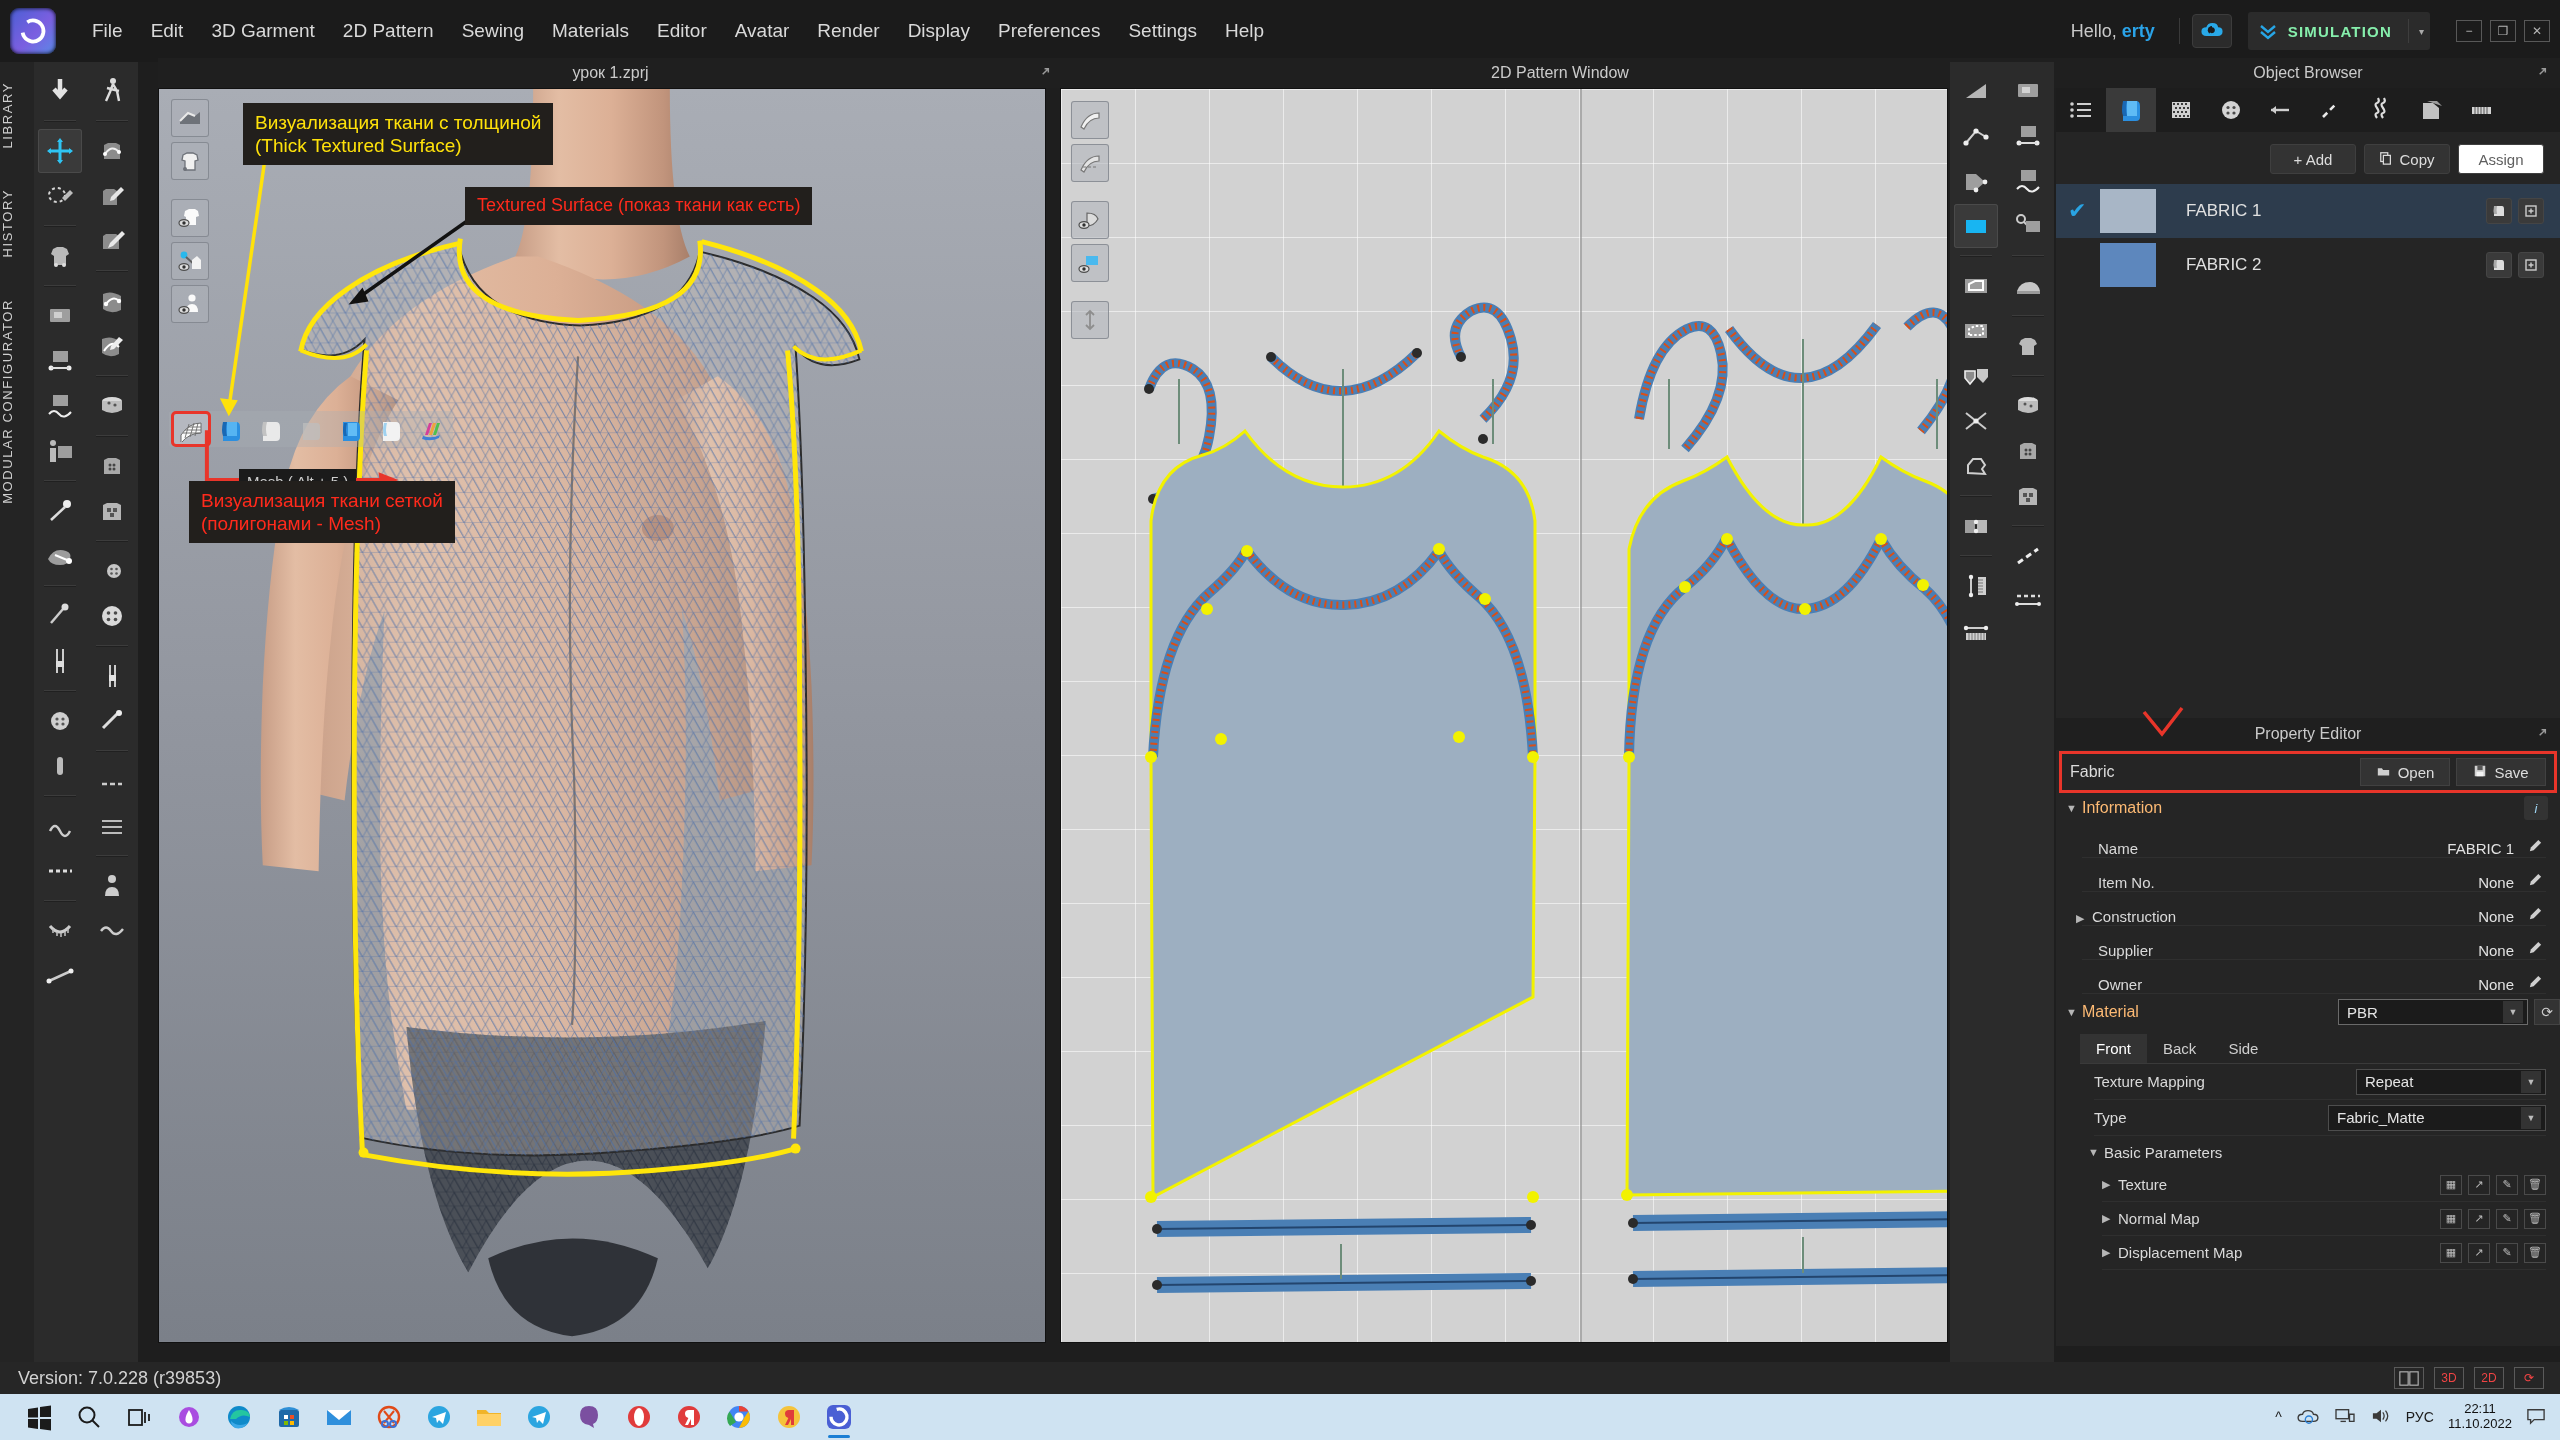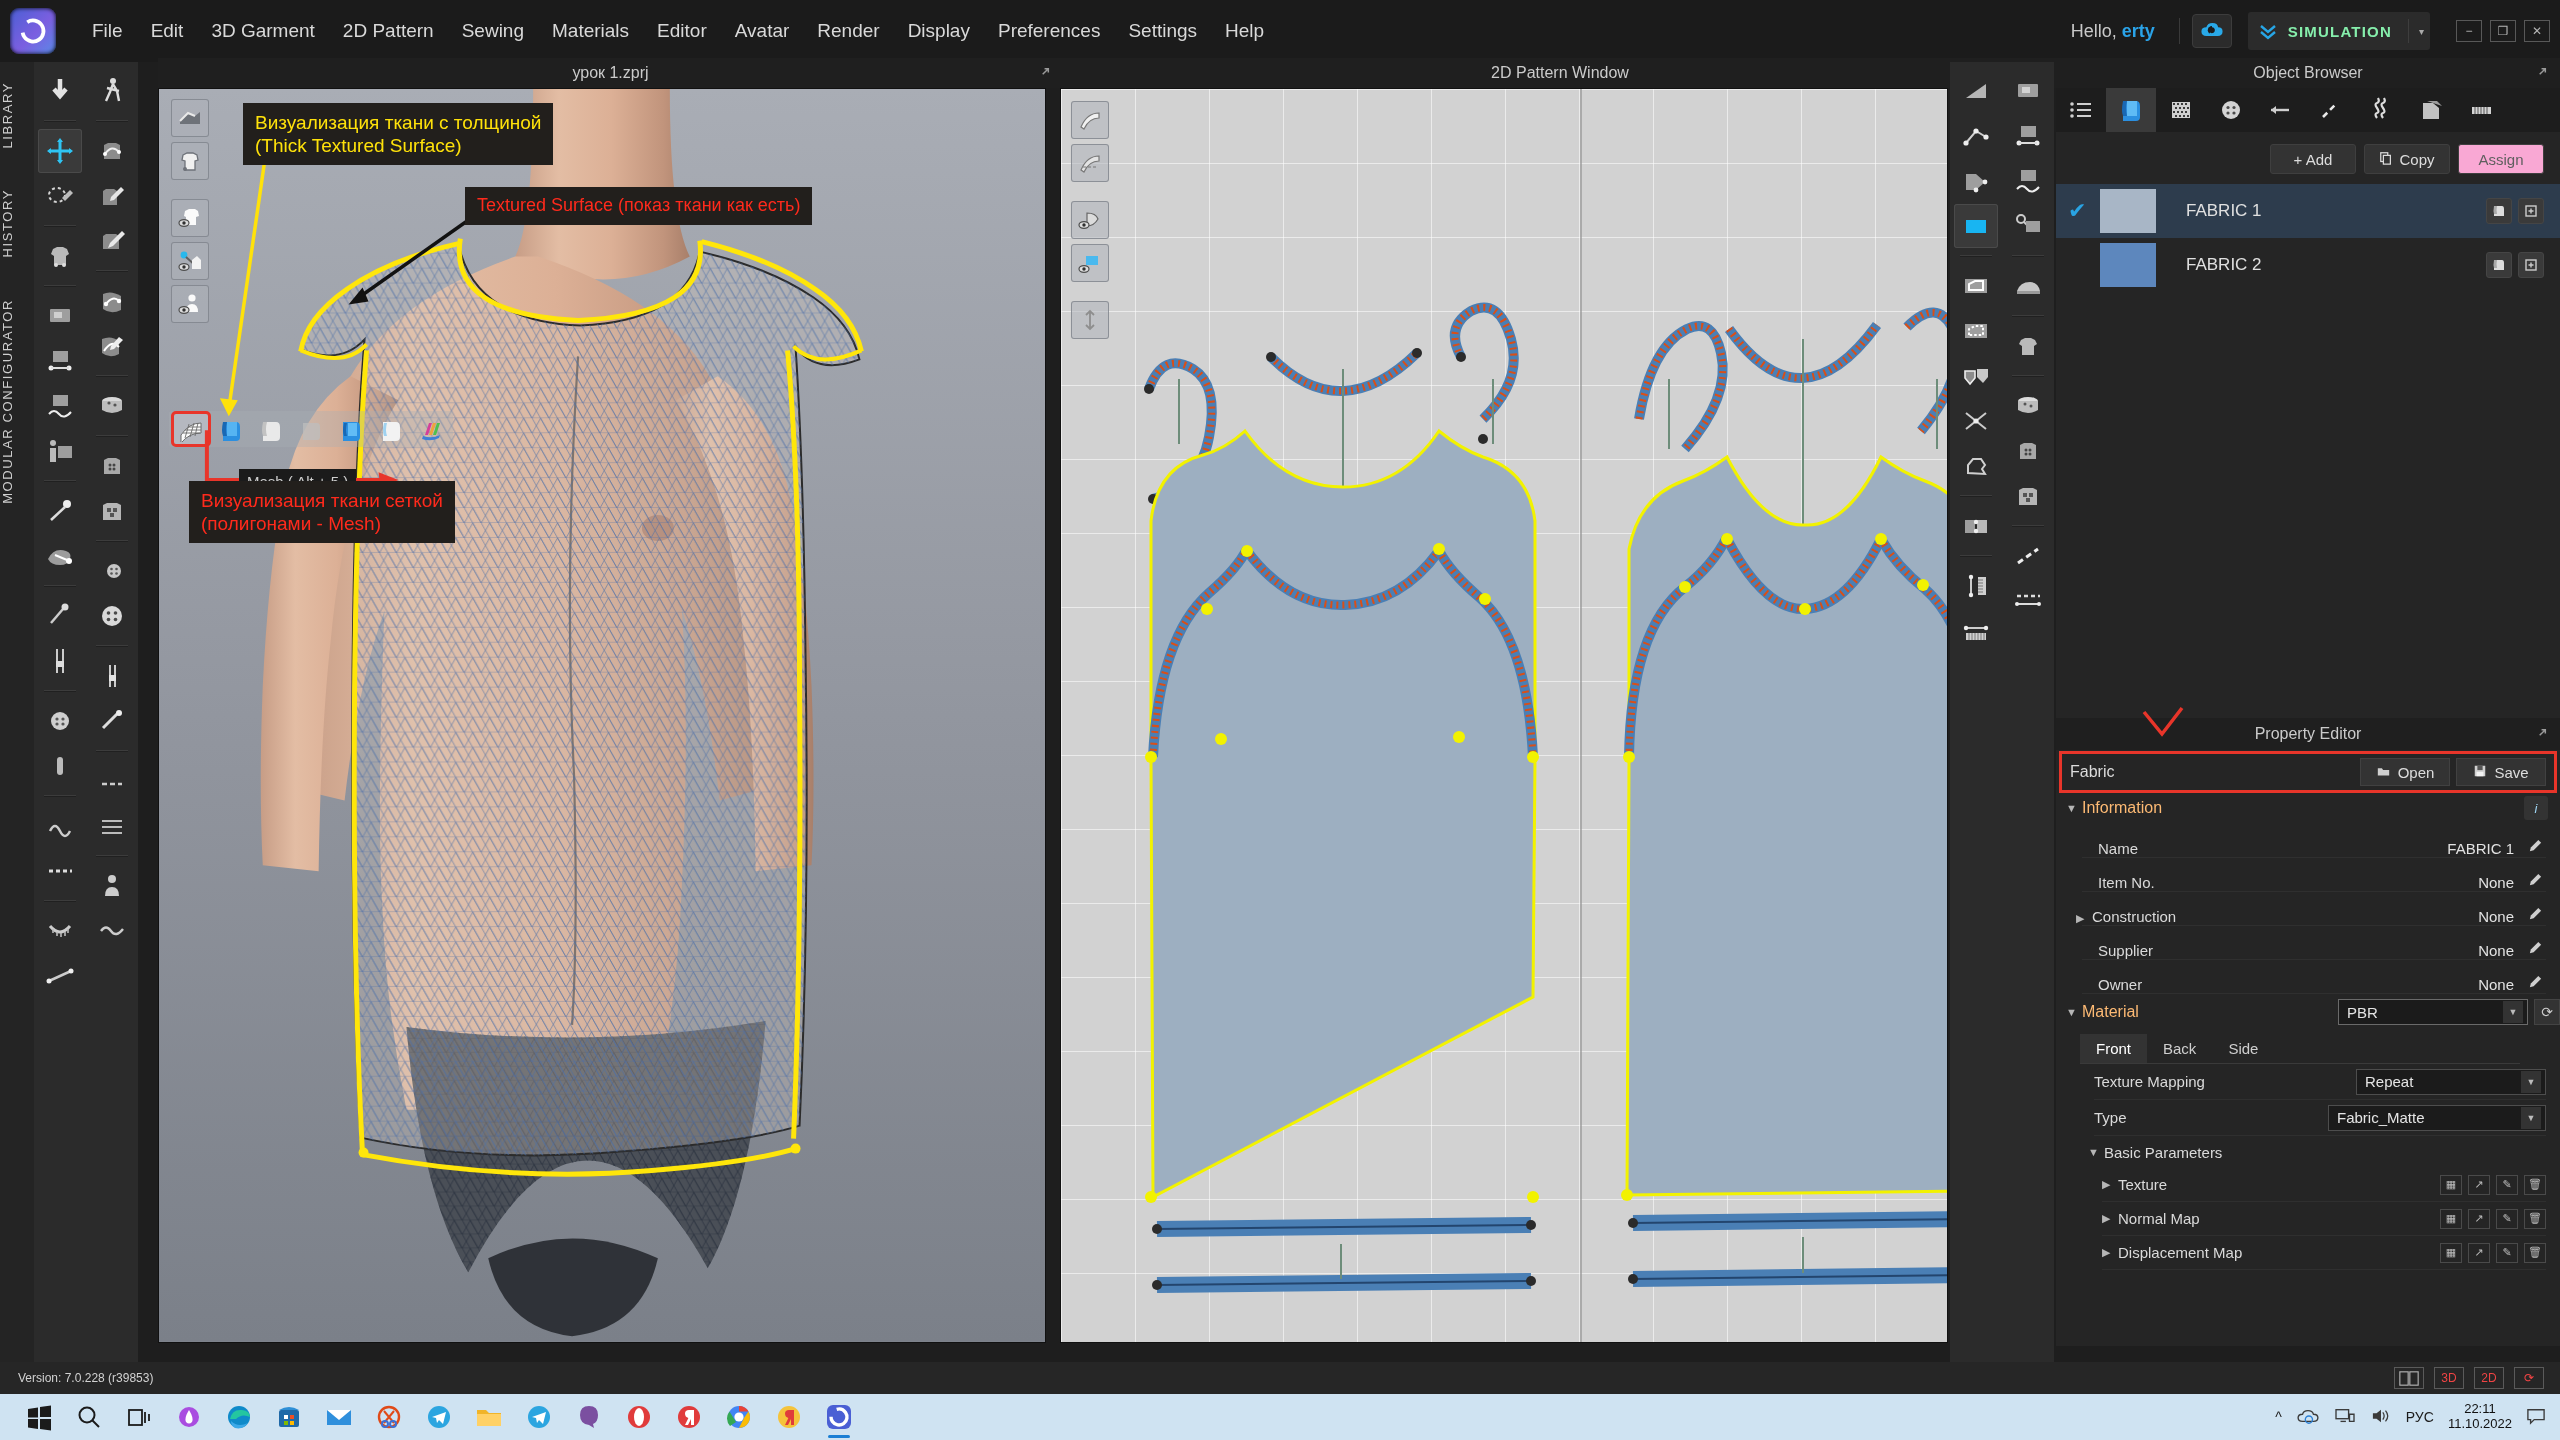--- a/index.html
+++ b/index.html
@@ -163,21 +163,21 @@
   .ob-tabs { display:flex; height: 44px; background:#1d1d1d; align-items:stretch; }
   .ob-tab { flex: 0 0 50px; display:flex; align-items:center; justify-content:center; }
   .ob-tab.sel { background:#3a3a3a; }
   .ob-tab svg { width: 28px; height: 28px; }
   .ob-actions { display:flex; justify-content:flex-end; padding: 12px 16px 10px 0; gap: 8px;}
   .ob-btn {
     height: 30px; min-width: 86px; background:#333; border:1px solid #3f3f3f; border-radius:3px;
     display:flex; align-items:center; justify-content:center; gap:6px; font-size:15px; color:#ddd;
     padding: 11px 10px;
   }
-  .ob-btn.disabled { color:#5f5f5f; background:#f9a8d4;justify-content:center; }
+  .ob-btn.disabled { color:#5f5f5f; background:#ffffff;justify-content:center; }
   .fab-row { display:flex; align-items:center; height: 54px; padding-left: 12px; position:relative; }
   .fab-row.sel { background:#2d3c4d; }
   .fab-check { width: 32px; color:#29a3e3; font-size:22px; }
   .fab-swatch { width: 56px; height: 44px; }
   .fab-name { margin-left: 30px; font-size: 17px; color:#e0e0e0; }
   .fab-icons { margin-left:auto; display:flex; gap:6px; padding-right: 16px;}
   .fab-ic { width: 26px; height: 26px; background:#3a3a3a; border:1px solid #454545; border-radius:3px;
      display:flex;align-items:center;justify-content:center;}
   .fab-ic svg { width:16px;height:16px; }
 
@@ -222,21 +222,21 @@
   .prop-row2 { display:flex; align-items:center; height: 36px; margin: 0 14px 0 38px; border-bottom:1px solid #2f2f2f;}
   .map-row { display:flex; align-items:center; height: 34px; margin: 0 14px 0 46px; border-bottom:1px solid #2f2f2f;}
   .map-icons { margin-left:auto; display:flex; gap: 6px; }
   .map-ic { width:22px;height:20px;border:1px solid #4a4a4a;display:flex;align-items:center;justify-content:center;color:#bbb;font-size:11px;}
 
   
   .statusbar {
     position:absolute; left:0; top: 1362px; width: 2560px; height: 32px; background:#262626;
     display:flex; align-items:center; padding-left: 18px;
   }
-  .status-text { font-size: 12px; color:#d2d2d2; }
+  .status-text { font-size: 18px; color:#d2d2d2; }
   .view-modes { margin-left:auto; display:flex; align-items:center; gap: 10px; padding-right: 16px;}
   .vm-btn { width: 30px; height: 22px; border:1px solid #5a5a5a; display:flex;align-items:center;justify-content:center;
     font-size:12px; color:#ef4444; }
   .taskbar {
     position:absolute; left:0; top:1394px; width:2560px; height:46px;
     background: #cfe3f2; display:flex; align-items:center;
   }
   .tb-icons { display:flex; align-items:center; gap: 0px; margin-left: 14px; }
   .tb-ic { width: 50px; height: 46px; display:flex; align-items:center; justify-content:center; position:relative;}
   .tb-ic svg { width: 30px; height: 30px; }

